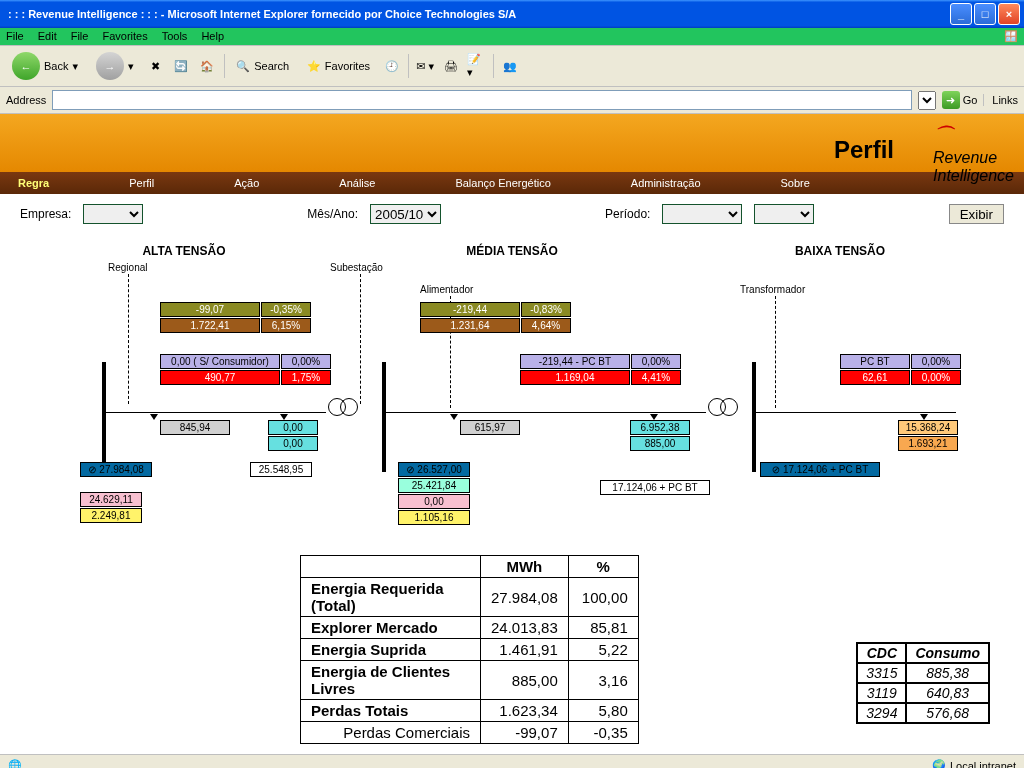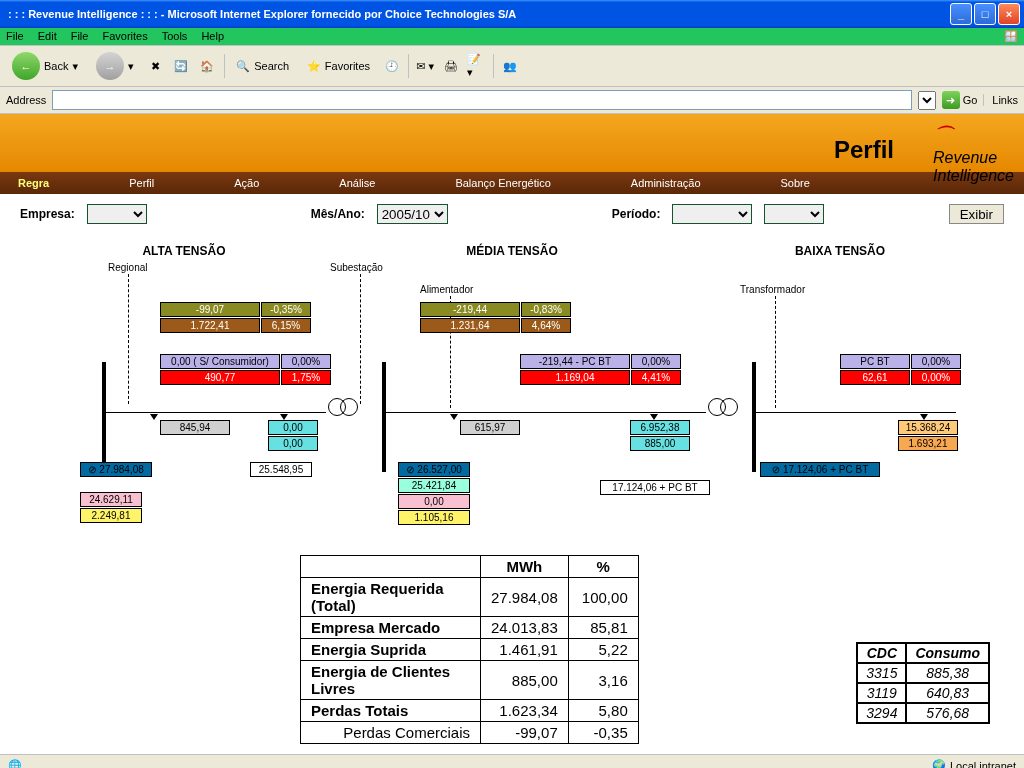--- a/index.html
+++ b/index.html
@@ -39,21 +39,21 @@
 .page-header { background: linear-gradient(to bottom, #f4a720, #e58800); height: 58px; position: relative; }
 .page-titleright { position: absolute; right: 130px; top: 22px; font-size: 24px; color: #000; font-weight: bold; }
 .brand { position: absolute; right: 10px; top: 8px; font-size: 16px; font-style: italic; }
 .brand .swoosh { color: #c00; font-size: 20px; font-weight: bold; }
 .nav-tabs { background: linear-gradient(#7a3810,#5a2808); height: 22px; display: flex; align-items: center; color: white; font-size: 11px; padding: 0 18px; gap: 80px; }
 .nav-tabs span { cursor: pointer; }
 .nav-tabs .first { color: #ff7; font-weight: bold; }
 
 .content { padding: 10px 20px; position: relative; height: 560px; }
 .filters { display: flex; align-items: center; gap: 12px; font-size: 12px; }
-.filters label { font-weight: bold; }
+.filters label { font-weight: normal; }
 .filters select { border: 1px solid #14532d; height: 20px; min-width: 60px; }
 .exibir { margin-left: auto; padding: 0 10px; height: 20px; border: 1px solid #888; background: #ece9d8; cursor: pointer; }
 
 .col-title { font-weight: bold; text-align: center; font-size: 12px; margin-top: 18px; }
 .cols { display: flex; justify-content: space-between; margin-top: 2px; }
 .cols>div { flex: 1; text-align: center; }
 
 .diagram { position: relative; height: 280px; margin-top: 4px; }
 .lbl { position: absolute; font-size: 10px; }
 .hline { position: absolute; height: 1px; background: #000; }
@@ -259,21 +259,21 @@
             <th></th>
             <th>MWh</th>
             <th>%</th>
           </tr>
       <tr>
             <td class="label">Energia Requerida (Total)</td>
             <td class="num">27.984,08</td>
             <td class="num">100,00</td>
           </tr>
       <tr>
-            <td class="label">Empresa Mercado</td>
+            <td class="label">Explorer Mercado</td>
             <td class="num">24.013,83</td>
             <td class="num">85,81</td>
           </tr>
       <tr>
             <td class="label">Energia Suprida</td>
             <td class="num">1.461,91</td>
             <td class="num">5,22</td>
           </tr>
       <tr>
             <td class="label">Energia de Clientes Livres</td>

